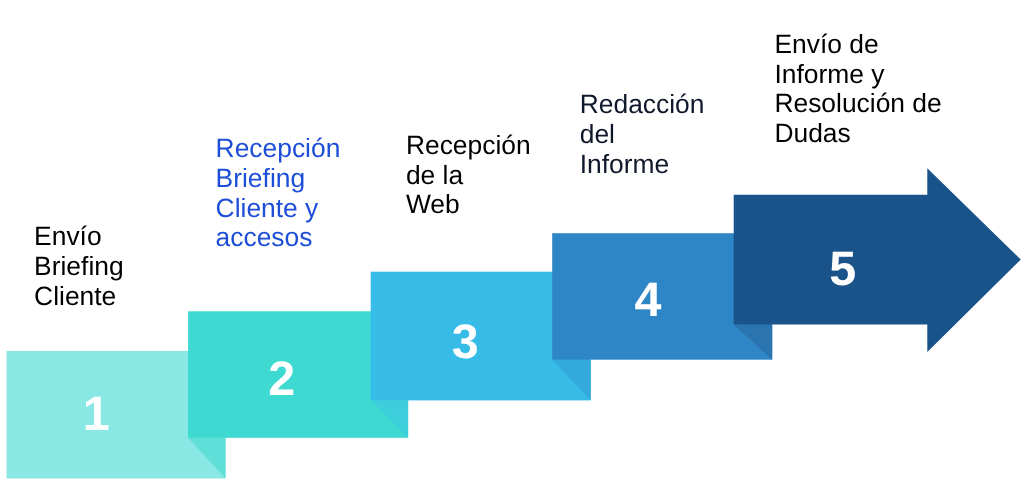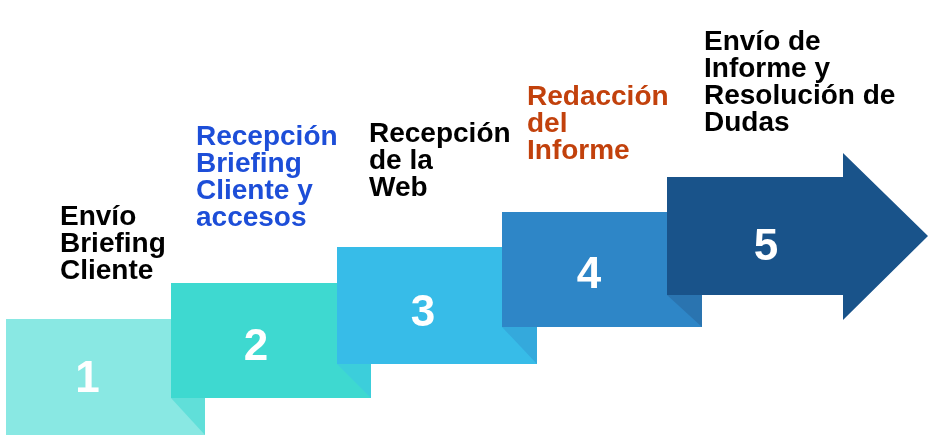--- a/index.html
+++ b/index.html
@@ -6,22 +6,22 @@
   .canvas{
     position:relative;
     width:931px;height:444px;
     background:#fff;
     overflow:hidden;
     font-family:"Liberation Sans", sans-serif;
   }
   .shapes{position:absolute;left:0;top:0;}
   .label{
     position:absolute;
-    font-weight:bold;
-    font-size:28px;
+    font-weight:normal;
+    font-size:24px;
     line-height:27px;
     color:#000;
     white-space:pre-line;
   }
   .num{
     position:absolute;
     display:flex;
     align-items:center;
     justify-content:center;
     color:#fff;
@@ -44,31 +44,31 @@
     <polygon points="337,364 371,364 371,398" fill="#3CCEDB"></polygon>
     <rect x="337" y="247" width="200" height="117" fill="#37BCE8"></rect>
 
     <polygon points="502,327 537,327 537,364" fill="#34A9DC"></polygon>
     <rect x="502" y="212" width="200" height="115" fill="#2E86C7"></rect>
 
     <polygon points="667,295 702,295 702,327" fill="#2A74B0"></polygon>
     <polygon points="667,177 843,177 843,153 928,236 843,320 843,295 667,295" fill="#19538A"></polygon>
   </svg>
 
-  <div class="label" style="left: 31px; top: 202px; width: 150px; color: rgb(0, 0, 0); margin-left: 29px;">Envío
+  <div class="label" style="left: 31px; top: 202px; width: 150px; color: rgb(0, 0, 0);">Envío
 Briefing
 Cliente</div>
   <div class="label" style="left: 196px; top: 122px; width: 160px; color: #1d4ed8;">Recepción
 Briefing
 Cliente y
 accesos</div>
   <div class="label" style="left: 369px; top: 119px; width: 150px; color: rgb(0, 0, 0);">Recepción
 de la
 Web</div>
-  <div class="label" style="left: 527px; top: 82px; width: 170px; color: #c2410c;">Redacción
+  <div class="label" style="left: 527px; top: 82px; width: 170px; color: #0f172a;">Redacción
 del
 Informe</div>
   <div class="label" style="left: 704px; top: 27px; width: 200px; color: rgb(0, 0, 0);">Envío de
 Informe y
 Resolución de
 Dudas</div>
 
   <div class="num" style="left: 6px; top: 319px; width: 199px; height: 116px; transform: translate(-18px, 0px); color: rgb(255, 255, 255);">1</div>
   <div class="num" style="left: 171px; top: 283px; width: 200px; height: 115px; transform: translate(-15px, 4px); color: rgb(255, 255, 255);">2</div>
   <div class="num" style="left: 337px; top: 247px; width: 200px; height: 117px; transform: translate(-14px, 5px); color: rgb(255, 255, 255);">3</div>

